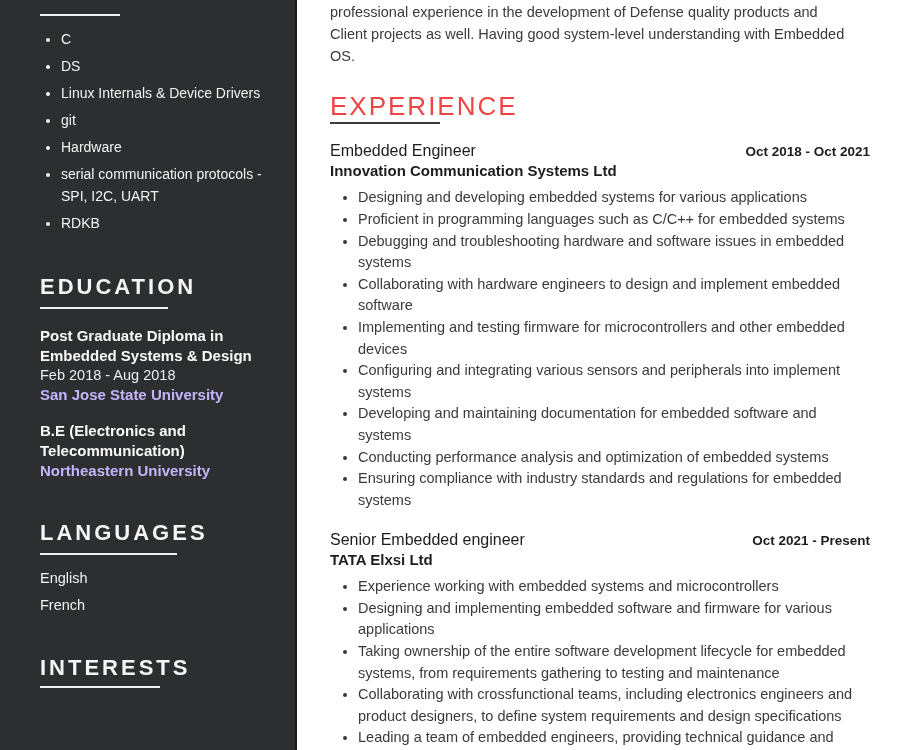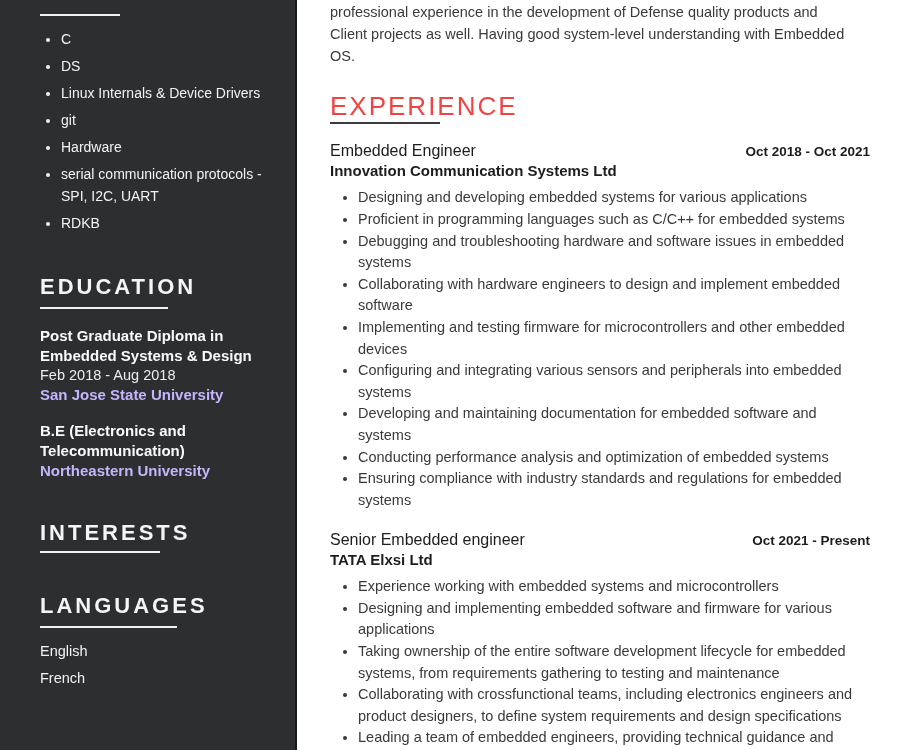--- a/index.html
+++ b/index.html
@@ -86,31 +86,31 @@
             <div class="edu-school">San Jose State University</div>
           </div>
           <div class="edu-entry">
             <div class="edu-degree">B.E (Electronics and Telecommunication)</div>
             <div class="edu-school">Northeastern University</div>
           </div>
         </div>
     </section>
 
     <section class="side-section">
-      <div class="side-heading">INTERESTS</div>
-      <div class="side-underline u-interests"></div>
-    </section>
-
-    <section class="side-section">
       <div class="side-heading">LANGUAGES</div>
       <div class="side-underline u-languages"></div>
       <ul class="lang-list" id="lang-list">
           <li>English</li>
           <li>French</li>
         </ul>
+    </section>
+
+    <section class="side-section">
+      <div class="side-heading">INTERESTS</div>
+      <div class="side-underline u-interests"></div>
     </section>
 
   </aside>
 
   <main class="main">
 
     <div class="summary" id="summary">
         <div>professional experience in the development of Defense quality products and</div>
         <div>Client projects as well. Having good system-level understanding with Embedded</div>
         <div>OS.</div>
@@ -125,21 +125,21 @@
       <span class="job-title">Embedded Engineer</span>
       <span class="job-dates">Oct 2018 - Oct 2021</span>
     </div>
     <div class="job-company">Innovation Communication Systems Ltd</div>
     <ul class="job-bullets">
             <li>Designing and developing embedded systems for various applications</li>
             <li>Proficient in programming languages such as C/C++ for embedded systems</li>
             <li>Debugging and troubleshooting hardware and software issues in embedded systems</li>
             <li>Collaborating with hardware engineers to design and implement embedded software</li>
             <li>Implementing and testing firmware for microcontrollers and other embedded devices</li>
-            <li>Configuring and integrating various sensors and peripherals into embedded systems</li>
+            <li>Configuring and integrating various sensors and peripherals into implement systems</li>
             <li>Developing and maintaining documentation for embedded software and systems</li>
             <li>Conducting performance analysis and optimization of embedded systems</li>
             <li>Ensuring compliance with industry standards and regulations for embedded systems</li>
           </ul>
   </section>
 
   <section class="job">
     <div class="job-header">
       <span class="job-title">Senior Embedded engineer</span>
       <span class="job-dates">Oct 2021 - Present</span>

